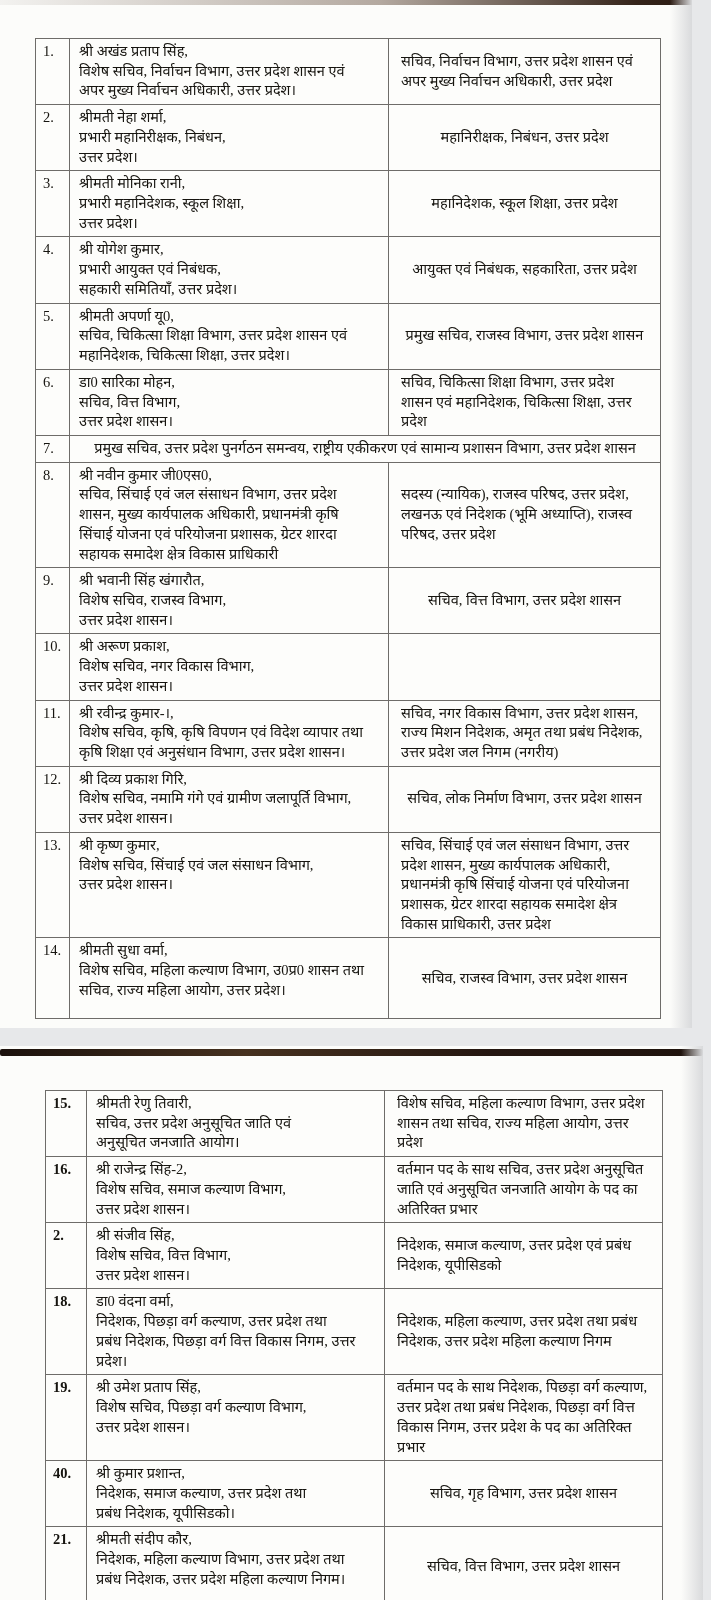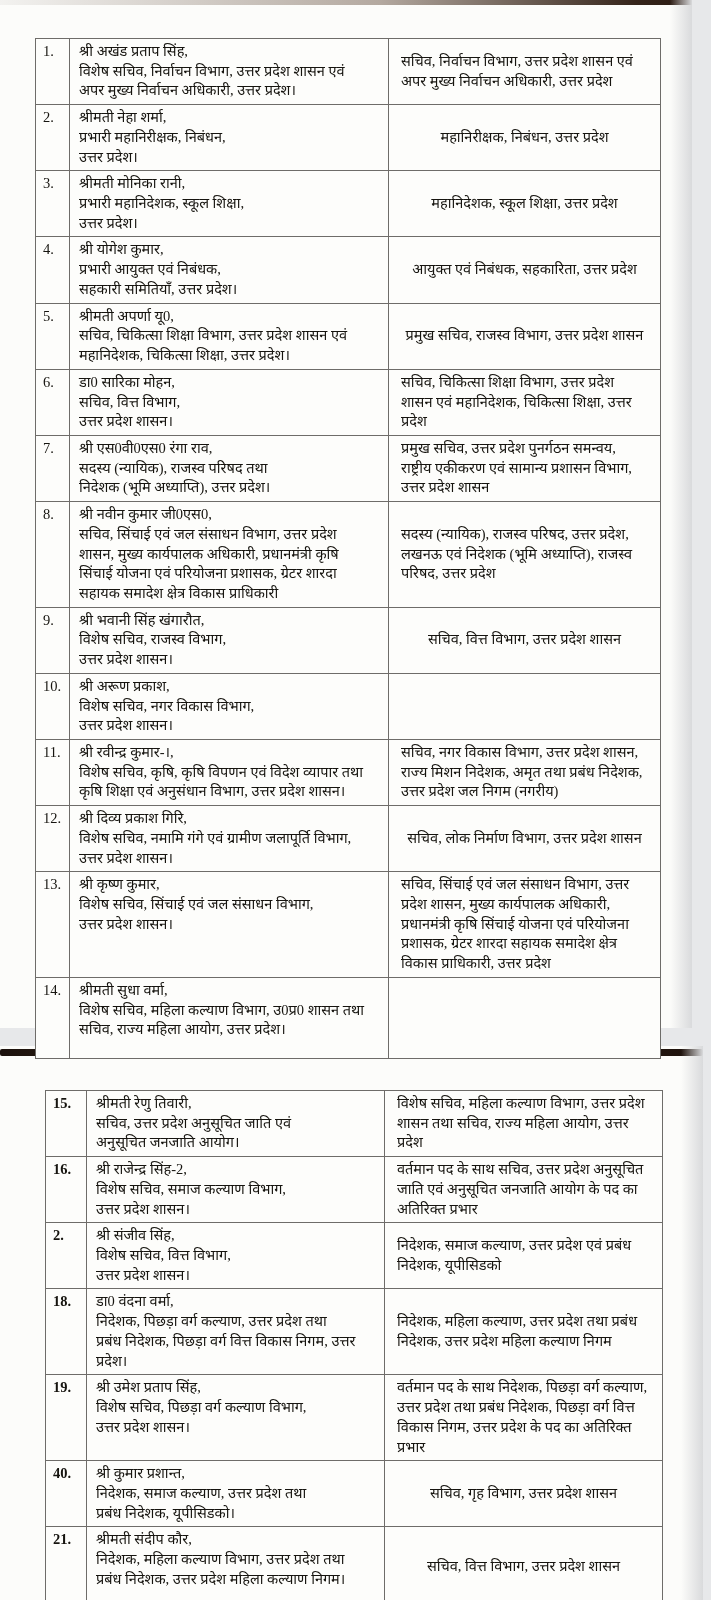--- a/index.html
+++ b/index.html
@@ -98,23 +98,20 @@
     </div>
     <div class="row">
       <div class="cell num">6.</div>
       <div class="cell cur">डा0 सारिका मोहन,
 सचिव, वित्त विभाग,
 उत्तर प्रदेश शासन।</div>
       <div class="cell post">सचिव, चिकित्सा शिक्षा विभाग, उत्तर प्रदेश शासन एवं महानिदेशक, चिकित्सा शिक्षा, उत्तर प्रदेश</div>
     </div>
     <div class="row">
       <div class="cell num">7.</div>
-      <div class="cell cur">श्री एस0वी0एस0 रंगा राव,
-सदस्य (न्यायिक), राजस्व परिषद तथा
-निदेशक (भूमि अध्याप्ति), उत्तर प्रदेश।</div>
       <div class="cell post">प्रमुख सचिव, उत्तर प्रदेश पुनर्गठन समन्वय, राष्ट्रीय एकीकरण एवं सामान्य प्रशासन विभाग, उत्तर प्रदेश शासन</div>
     </div>
     <div class="row">
       <div class="cell num">8.</div>
       <div class="cell cur">श्री नवीन कुमार जी0एस0,
 सचिव, सिंचाई एवं जल संसाधन विभाग, उत्तर प्रदेश
 शासन, मुख्य कार्यपालक अधिकारी, प्रधानमंत्री कृषि
 सिंचाई योजना एवं परियोजना प्रशासक, ग्रेटर शारदा
 सहायक समादेश क्षेत्र विकास प्राधिकारी</div>
       <div class="cell post">सदस्य (न्यायिक), राजस्व परिषद, उत्तर प्रदेश, लखनऊ एवं निदेशक (भूमि अध्याप्ति), राजस्व परिषद, उत्तर प्रदेश</div>
@@ -151,20 +148,21 @@
       <div class="cell cur">श्री कृष्ण कुमार,
 विशेष सचिव, सिंचाई एवं जल संसाधन विभाग,
 उत्तर प्रदेश शासन।</div>
       <div class="cell post">सचिव, सिंचाई एवं जल संसाधन विभाग, उत्तर प्रदेश शासन, मुख्य कार्यपालक अधिकारी, प्रधानमंत्री कृषि सिंचाई योजना एवं परियोजना प्रशासक, ग्रेटर शारदा सहायक समादेश क्षेत्र विकास प्राधिकारी, उत्तर प्रदेश</div>
     </div>
     <div class="row">
       <div class="cell num">14.</div>
       <div class="cell cur">श्रीमती सुधा वर्मा,
 विशेष सचिव, महिला कल्याण विभाग, उ0प्र0 शासन तथा
 सचिव, राज्य महिला आयोग, उत्तर प्रदेश।</div>
+      <div class="cell post">सचिव, राजस्व विभाग, उत्तर प्रदेश शासन</div>
     </div>
   </div>
 <div class="t t2">
     <div class="row">
       <div class="cell num">15.</div>
       <div class="cell cur">श्रीमती रेणु तिवारी,
 सचिव, उत्तर प्रदेश अनुसूचित जाति एवं
 अनुसूचित जनजाति आयोग।</div>
       <div class="cell post">विशेष सचिव, महिला कल्याण विभाग, उत्तर प्रदेश शासन तथा सचिव, राज्य महिला आयोग, उत्तर प्रदेश</div>
     </div>

